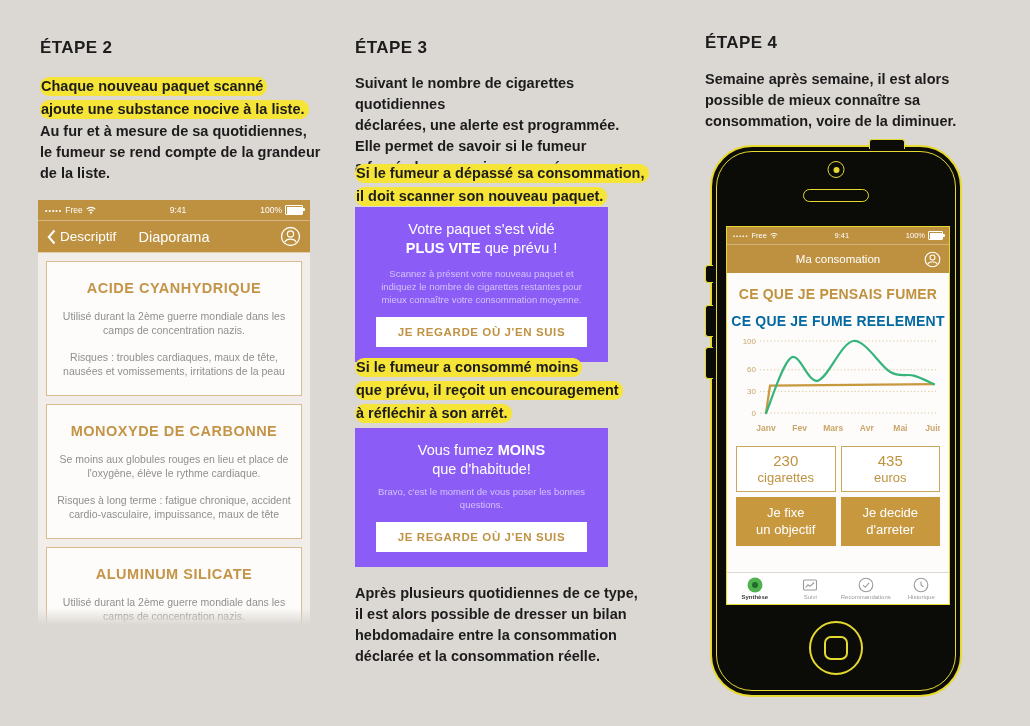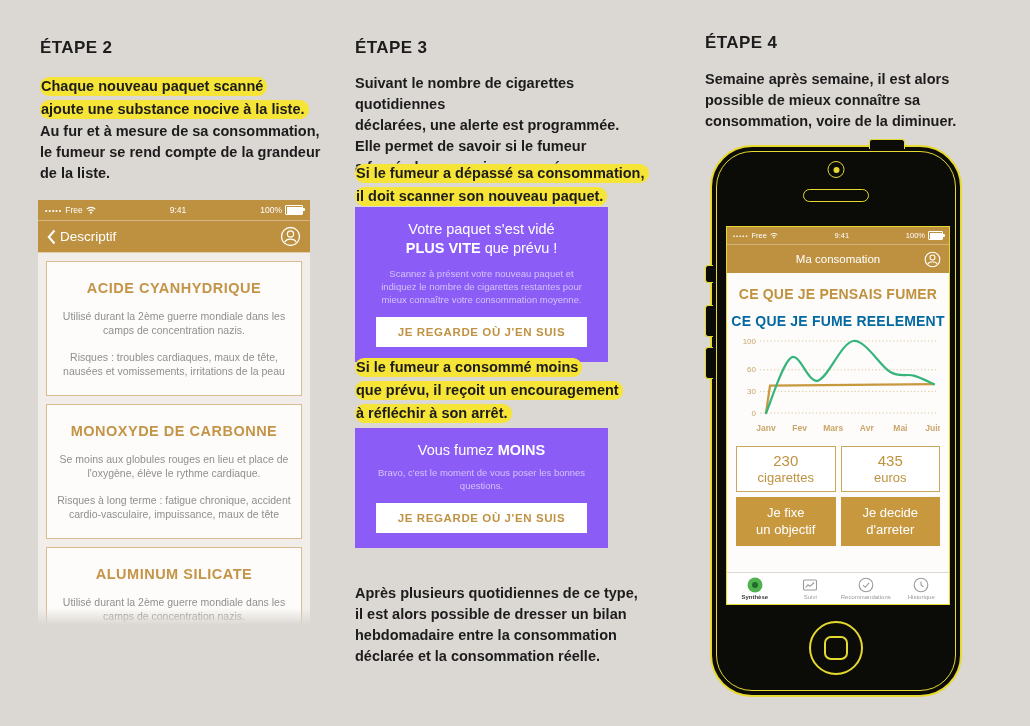--- a/index.html
+++ b/index.html
@@ -74,21 +74,21 @@
   .tab:nth-child(1) .tab-label{color:#3A3A3A;font-weight:700;}
 </style>
 </head>
 <body>
 
 <div class="col" style="left:40px;top:38px;width:305px;">
   <h2 class="etape-heading">ÉTAPE 2</h2>
   <div class="para" style="margin-top:17px;">
     <div class="line hl-line"><span class="hl">Chaque nouveau paquet scanné</span></div>
     <div class="line hl-line"><span class="hl">ajoute une substance nocive à la liste.</span></div>
-    <div class="line">Au fur et à mesure de sa consommation,</div>
+    <div class="line">Au fur et à mesure de sa quotidiennes,</div>
     <div class="line">le fumeur se rend compte de la grandeur</div>
     <div class="line">de la liste.</div>
   </div>
 </div>
 
 <div class="phone1">
   <div class="p1-header">
     <div class="statusbar">
       <span class="sb-left">
         <span class="sb-dots">•••••</span>
@@ -99,20 +99,21 @@
             <circle cx="5" cy="6.8" r="1" fill="#fff"></circle>
           </svg>
       </span>
       <span>9:41</span>
       <span class="sb-right">
         <span>100%</span>
         <span class="batt"></span>
       </span>
     </div>
     <div class="p1-nav">
+      <span class="nav-title">Diaporama</span>
       <span class="nav-back">
         <svg width="9" height="16" viewBox="0 0 9 16">
             <polyline points="7.5,1.5 1.8,8 7.5,14.5" stroke="#fff" stroke-width="2" fill="none"></polyline>
           </svg>
         <span>Descriptif</span>
       </span>
       <span class="nav-profile">
         <svg width="21" height="21" viewBox="0 0 21 21">
             <circle cx="10.5" cy="10.5" r="9" stroke="#fff" stroke-width="1.3" fill="none"></circle>
             <circle cx="10.5" cy="8" r="3.1" stroke="#fff" stroke-width="1.2" fill="none"></circle>
@@ -165,20 +166,21 @@
 
 <div class="col para" style="left:355px;top:356px;width:310px;">
   <div class="line hl-line"><span class="hl">Si le fumeur a consommé moins</span></div>
   <div class="line hl-line"><span class="hl">que prévu, il reçoit un encouragement</span></div>
   <div class="line hl-line"><span class="hl">à réfléchir à son arrêt.</span></div>
 </div>
 
 <div class="alert-card" style="left:355px;top:428px;">
   <div class="alert-title">
     <div><span>Vous fumez </span><span class="b">MOINS</span></div>
+    <div>que d'habitude!</div>
   </div>
   <div class="alert-sub" style="margin-top:6px;">Bravo, c'est le moment de vous poser les bonnes questions.</div>
   <div class="alert-btn">JE REGARDE OÙ J'EN SUIS</div>
 </div>
 
 <div class="col para" style="left:355px;top:583px;width:310px;">
   <div class="line">Après plusieurs quotidiennes de ce type,</div>
   <div class="line">il est alors possible de dresser un bilan</div>
   <div class="line">hebdomadaire entre la consommation</div>
   <div class="line">déclarée et la consommation réelle.</div>

